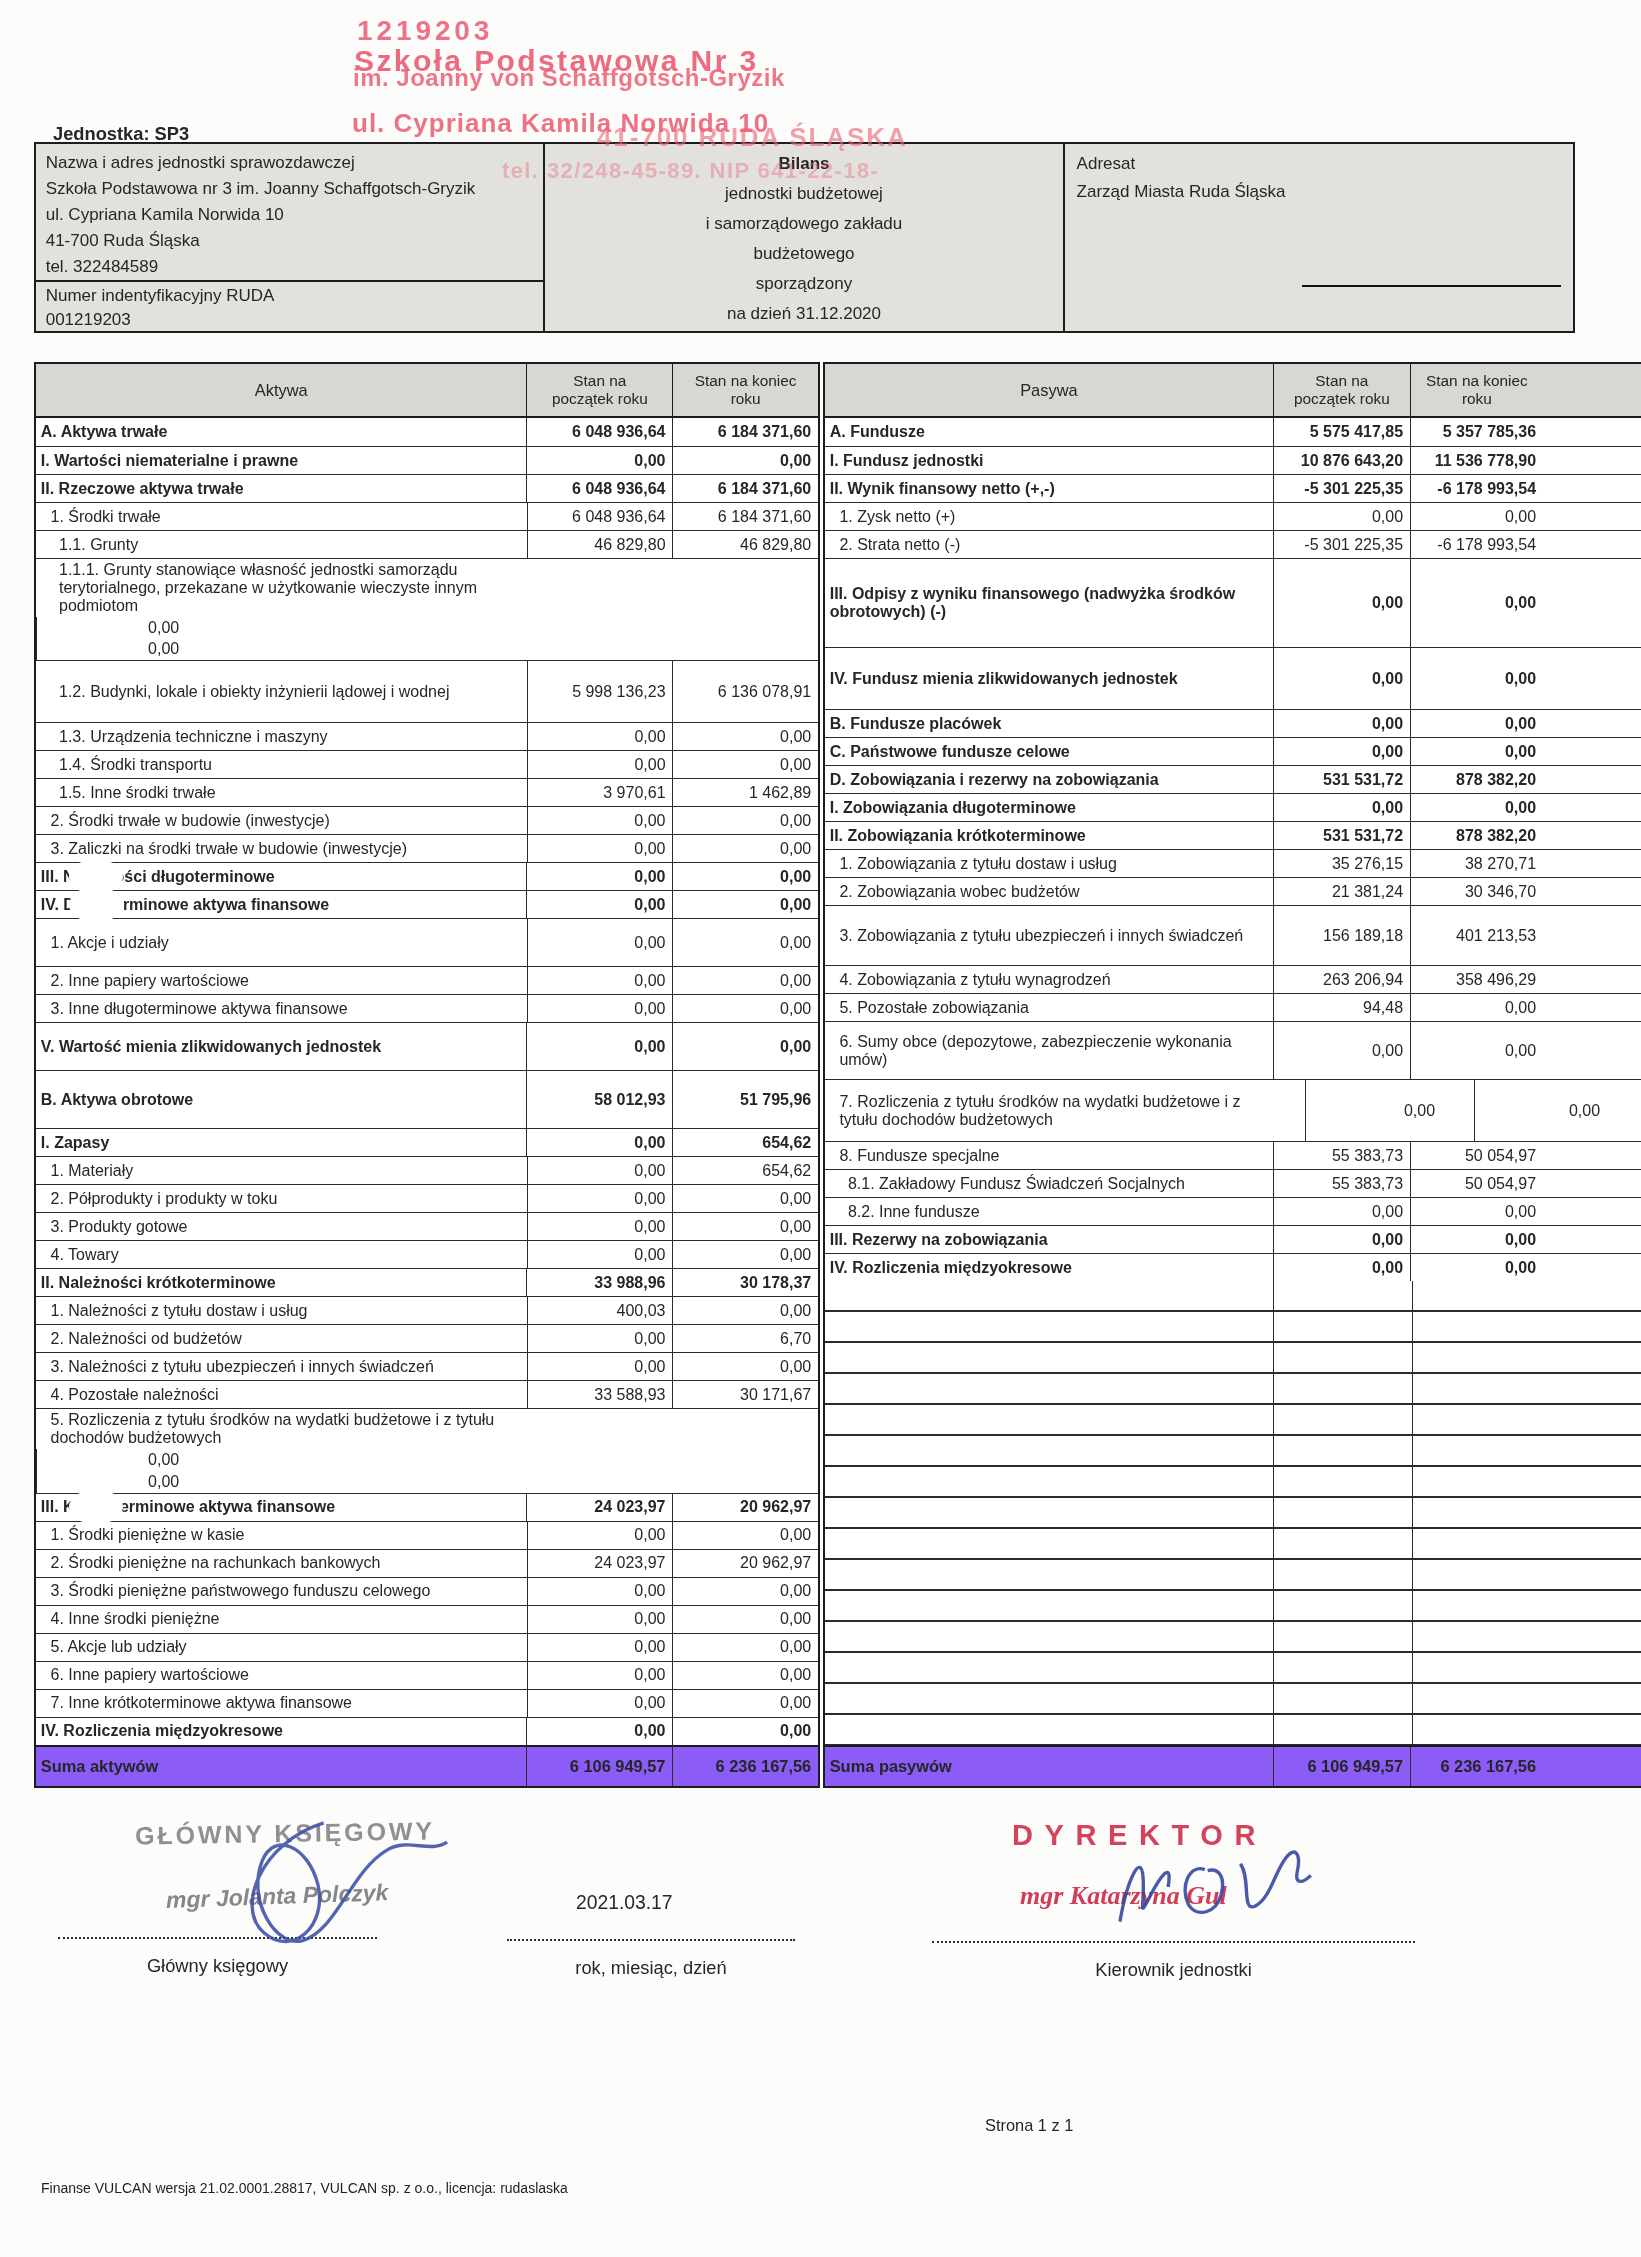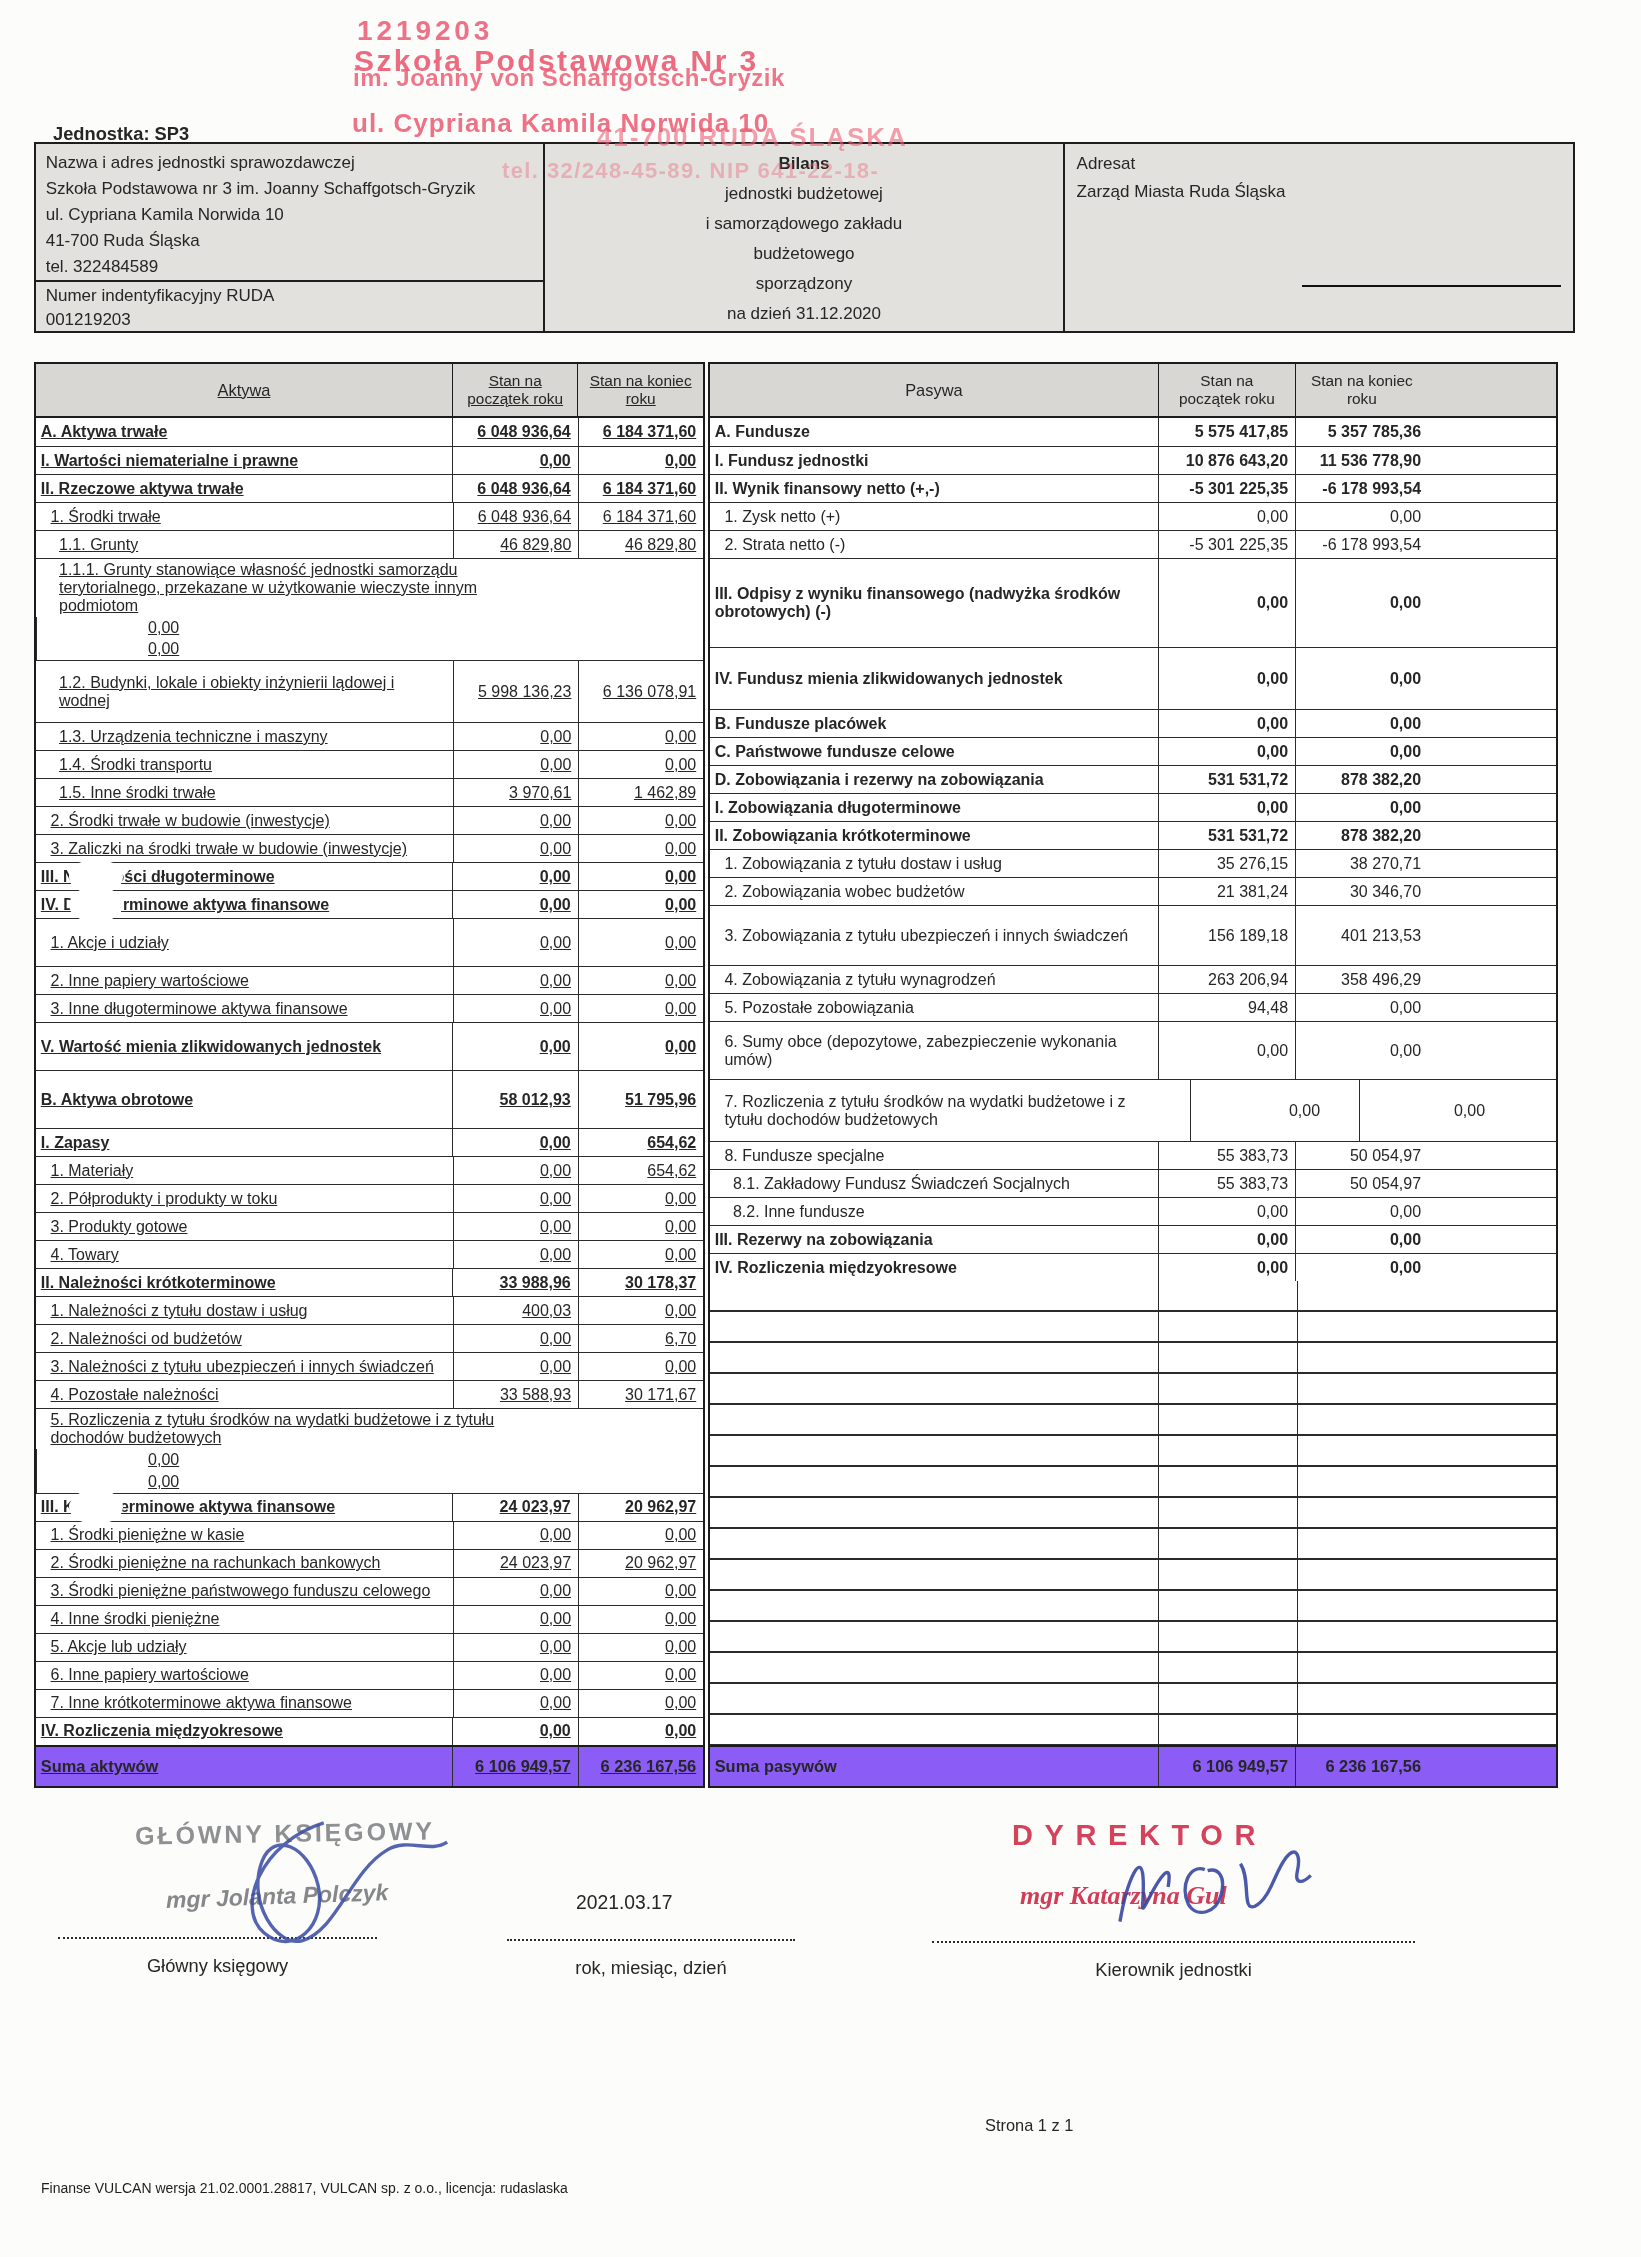--- a/index.html
+++ b/index.html
@@ -36,21 +36,21 @@
   .hb-mid { width:520px; border-right:2.4px solid #1d1d1d; text-align:center; padding-top:4.8px; }
   .hb-mid .ln { line-height:30px; }
   .hb-mid .ttl { font-weight:bold; }
   .hb-right { flex:1; padding:5.8px 11.6px; position:relative; }
   .hb-right .ln { line-height:28px; }
   .hb-underline { position:absolute; right:11.6px; bottom:44px; width:259px; border-top:2.9px solid #111; }
 
   
   .tables { position:absolute; left:34px; top:362px; display:flex; align-items:stretch; gap:2.9px; }
   .btable { border:2.9px solid #1c1c1c; background:#fff; display:flex; flex-direction:column; font-size:16px; }
-  .t-l { width:671px;text-decoration:underline; }
+  .t-l { width:786px; }
   .t-r { width:850px; }
 
   .thead { display:flex; background:#d8d7d3; border-bottom:2.9px solid #1c1c1c; min-height:54px; }
   .th-label { display:flex; align-items:center; justify-content:center; font-size:16.4px; }
   .t-l .th-label { width:506px; }
   .t-r .th-label { width:448px; }
   .th-v { display:flex; align-items:center; justify-content:center; text-align:center;
           border-left:1.9px solid #1c1c1c; font-size:15.4px; line-height:18.3px; padding:1.9px 5.8px; }
   .th-v span { display:inline-block; max-width:102px; }
   .t-l .th-v { width:150px; }

